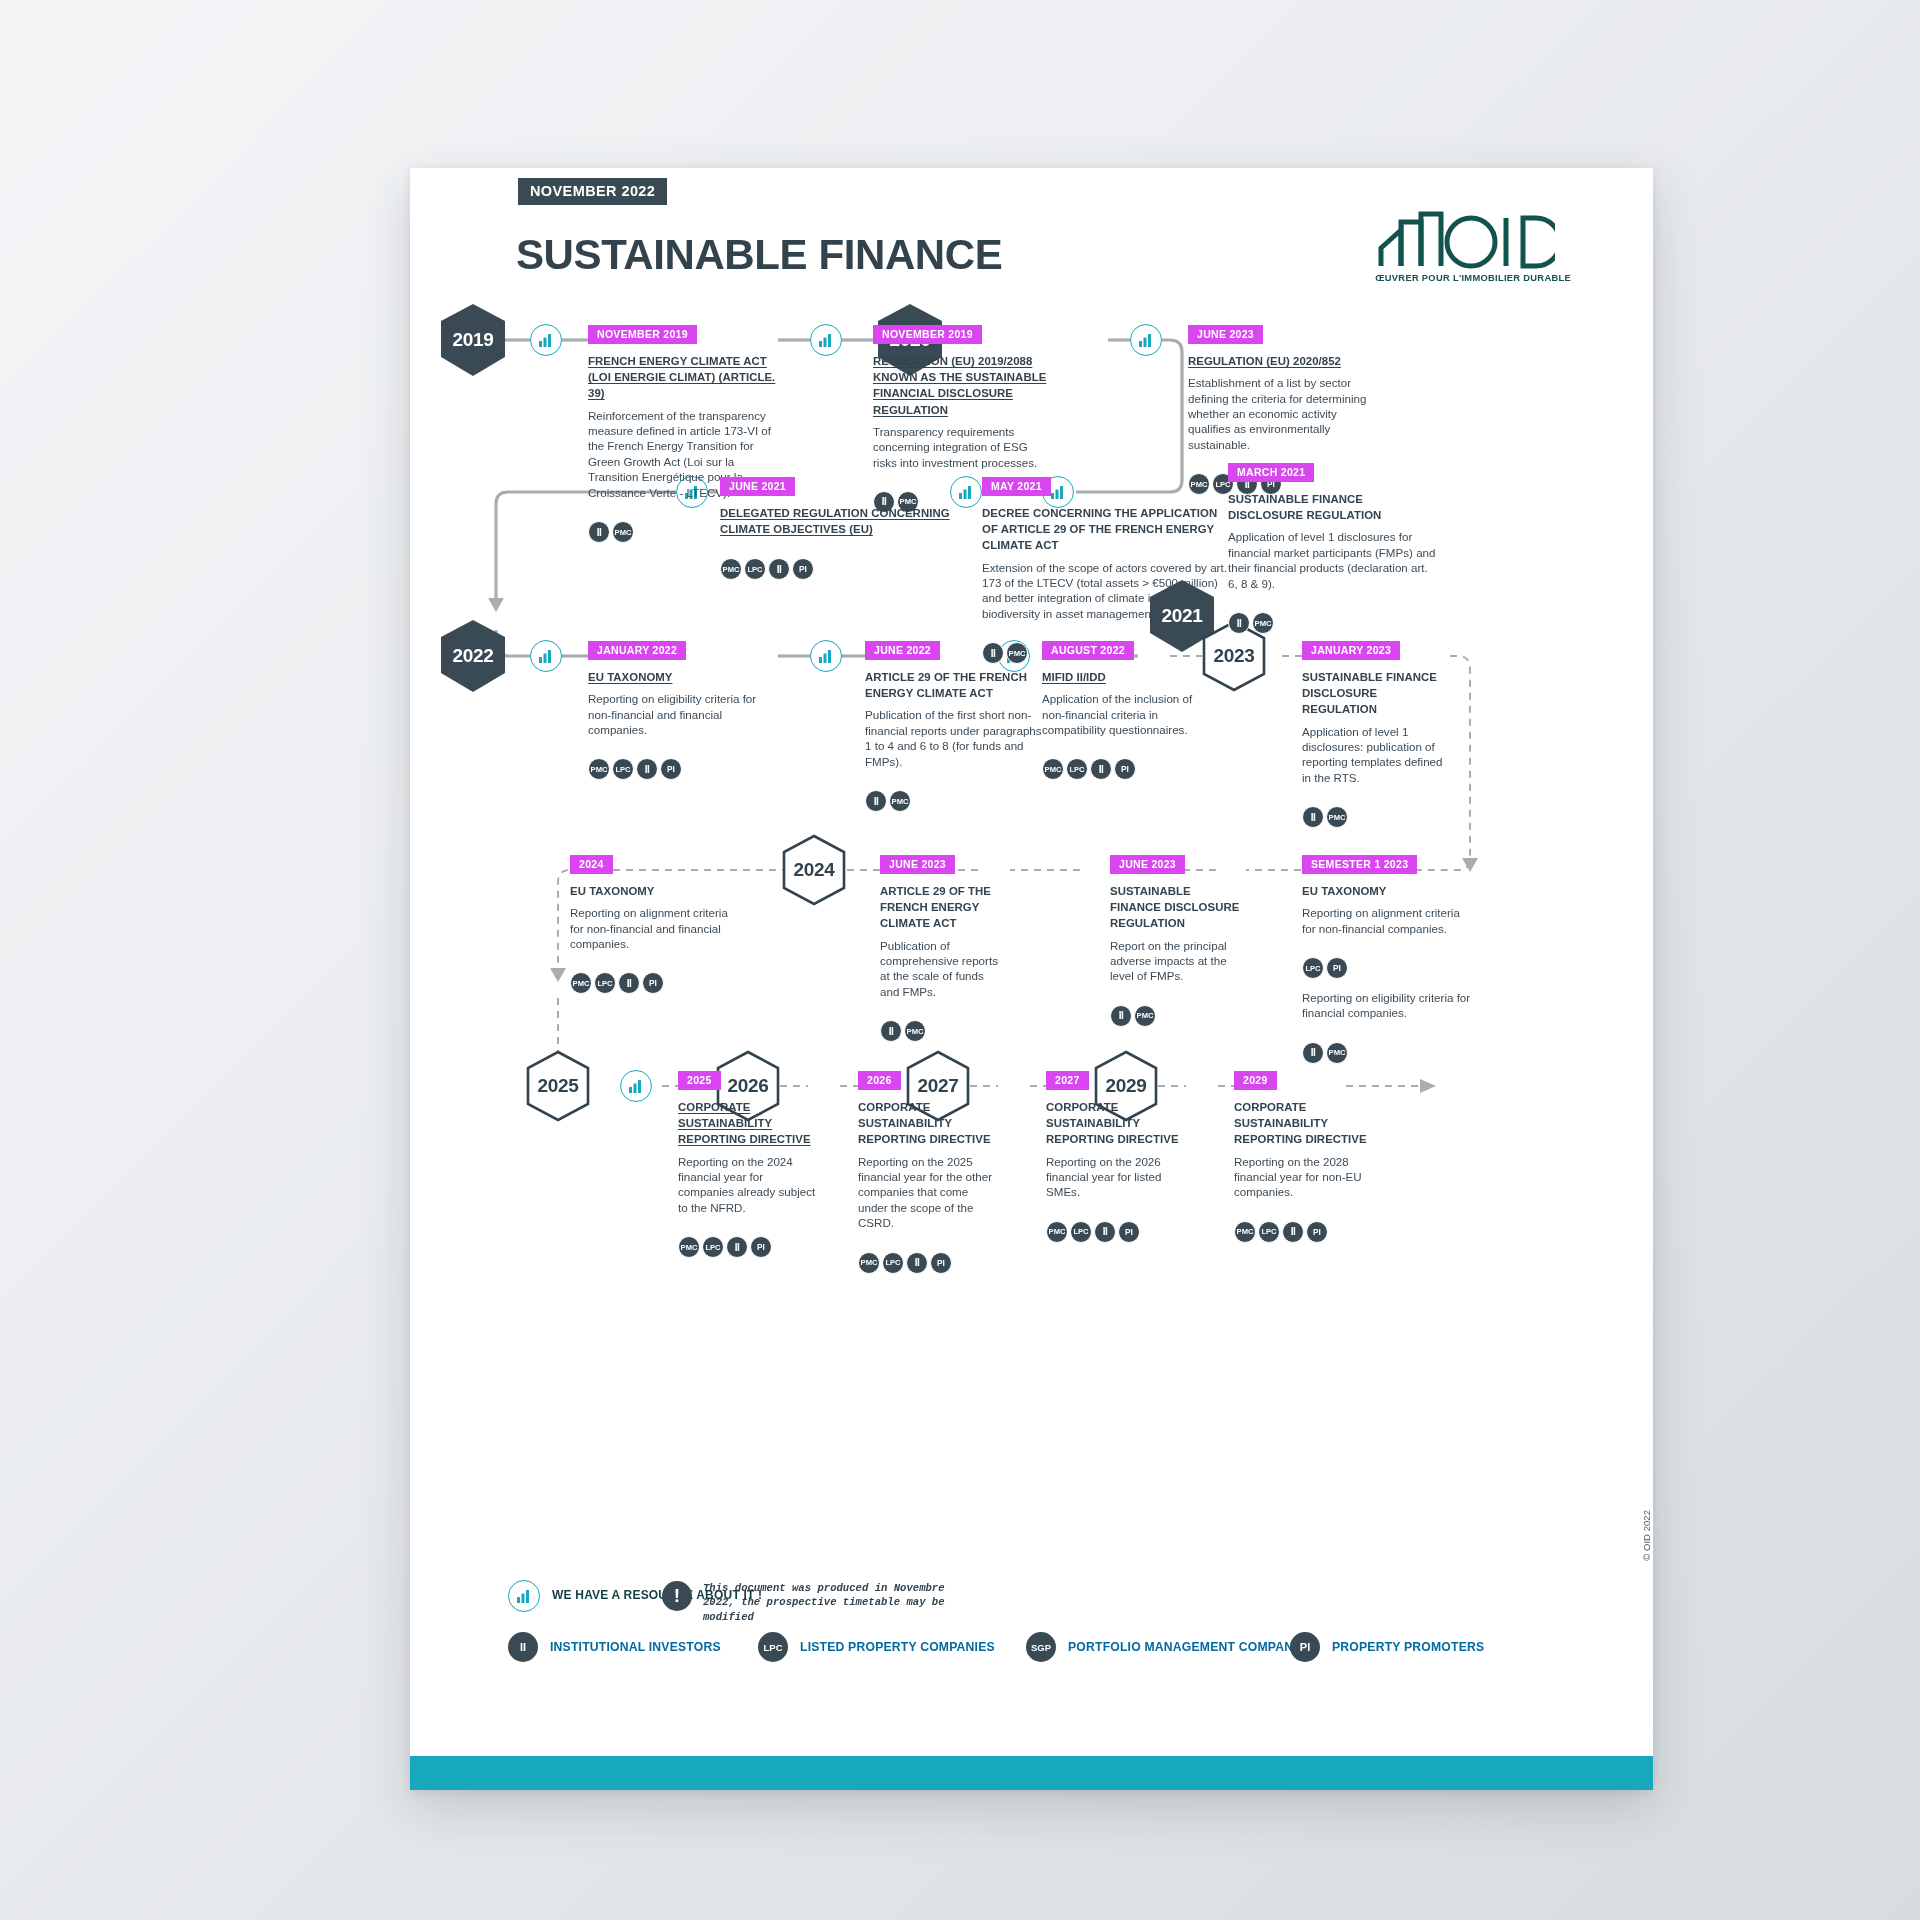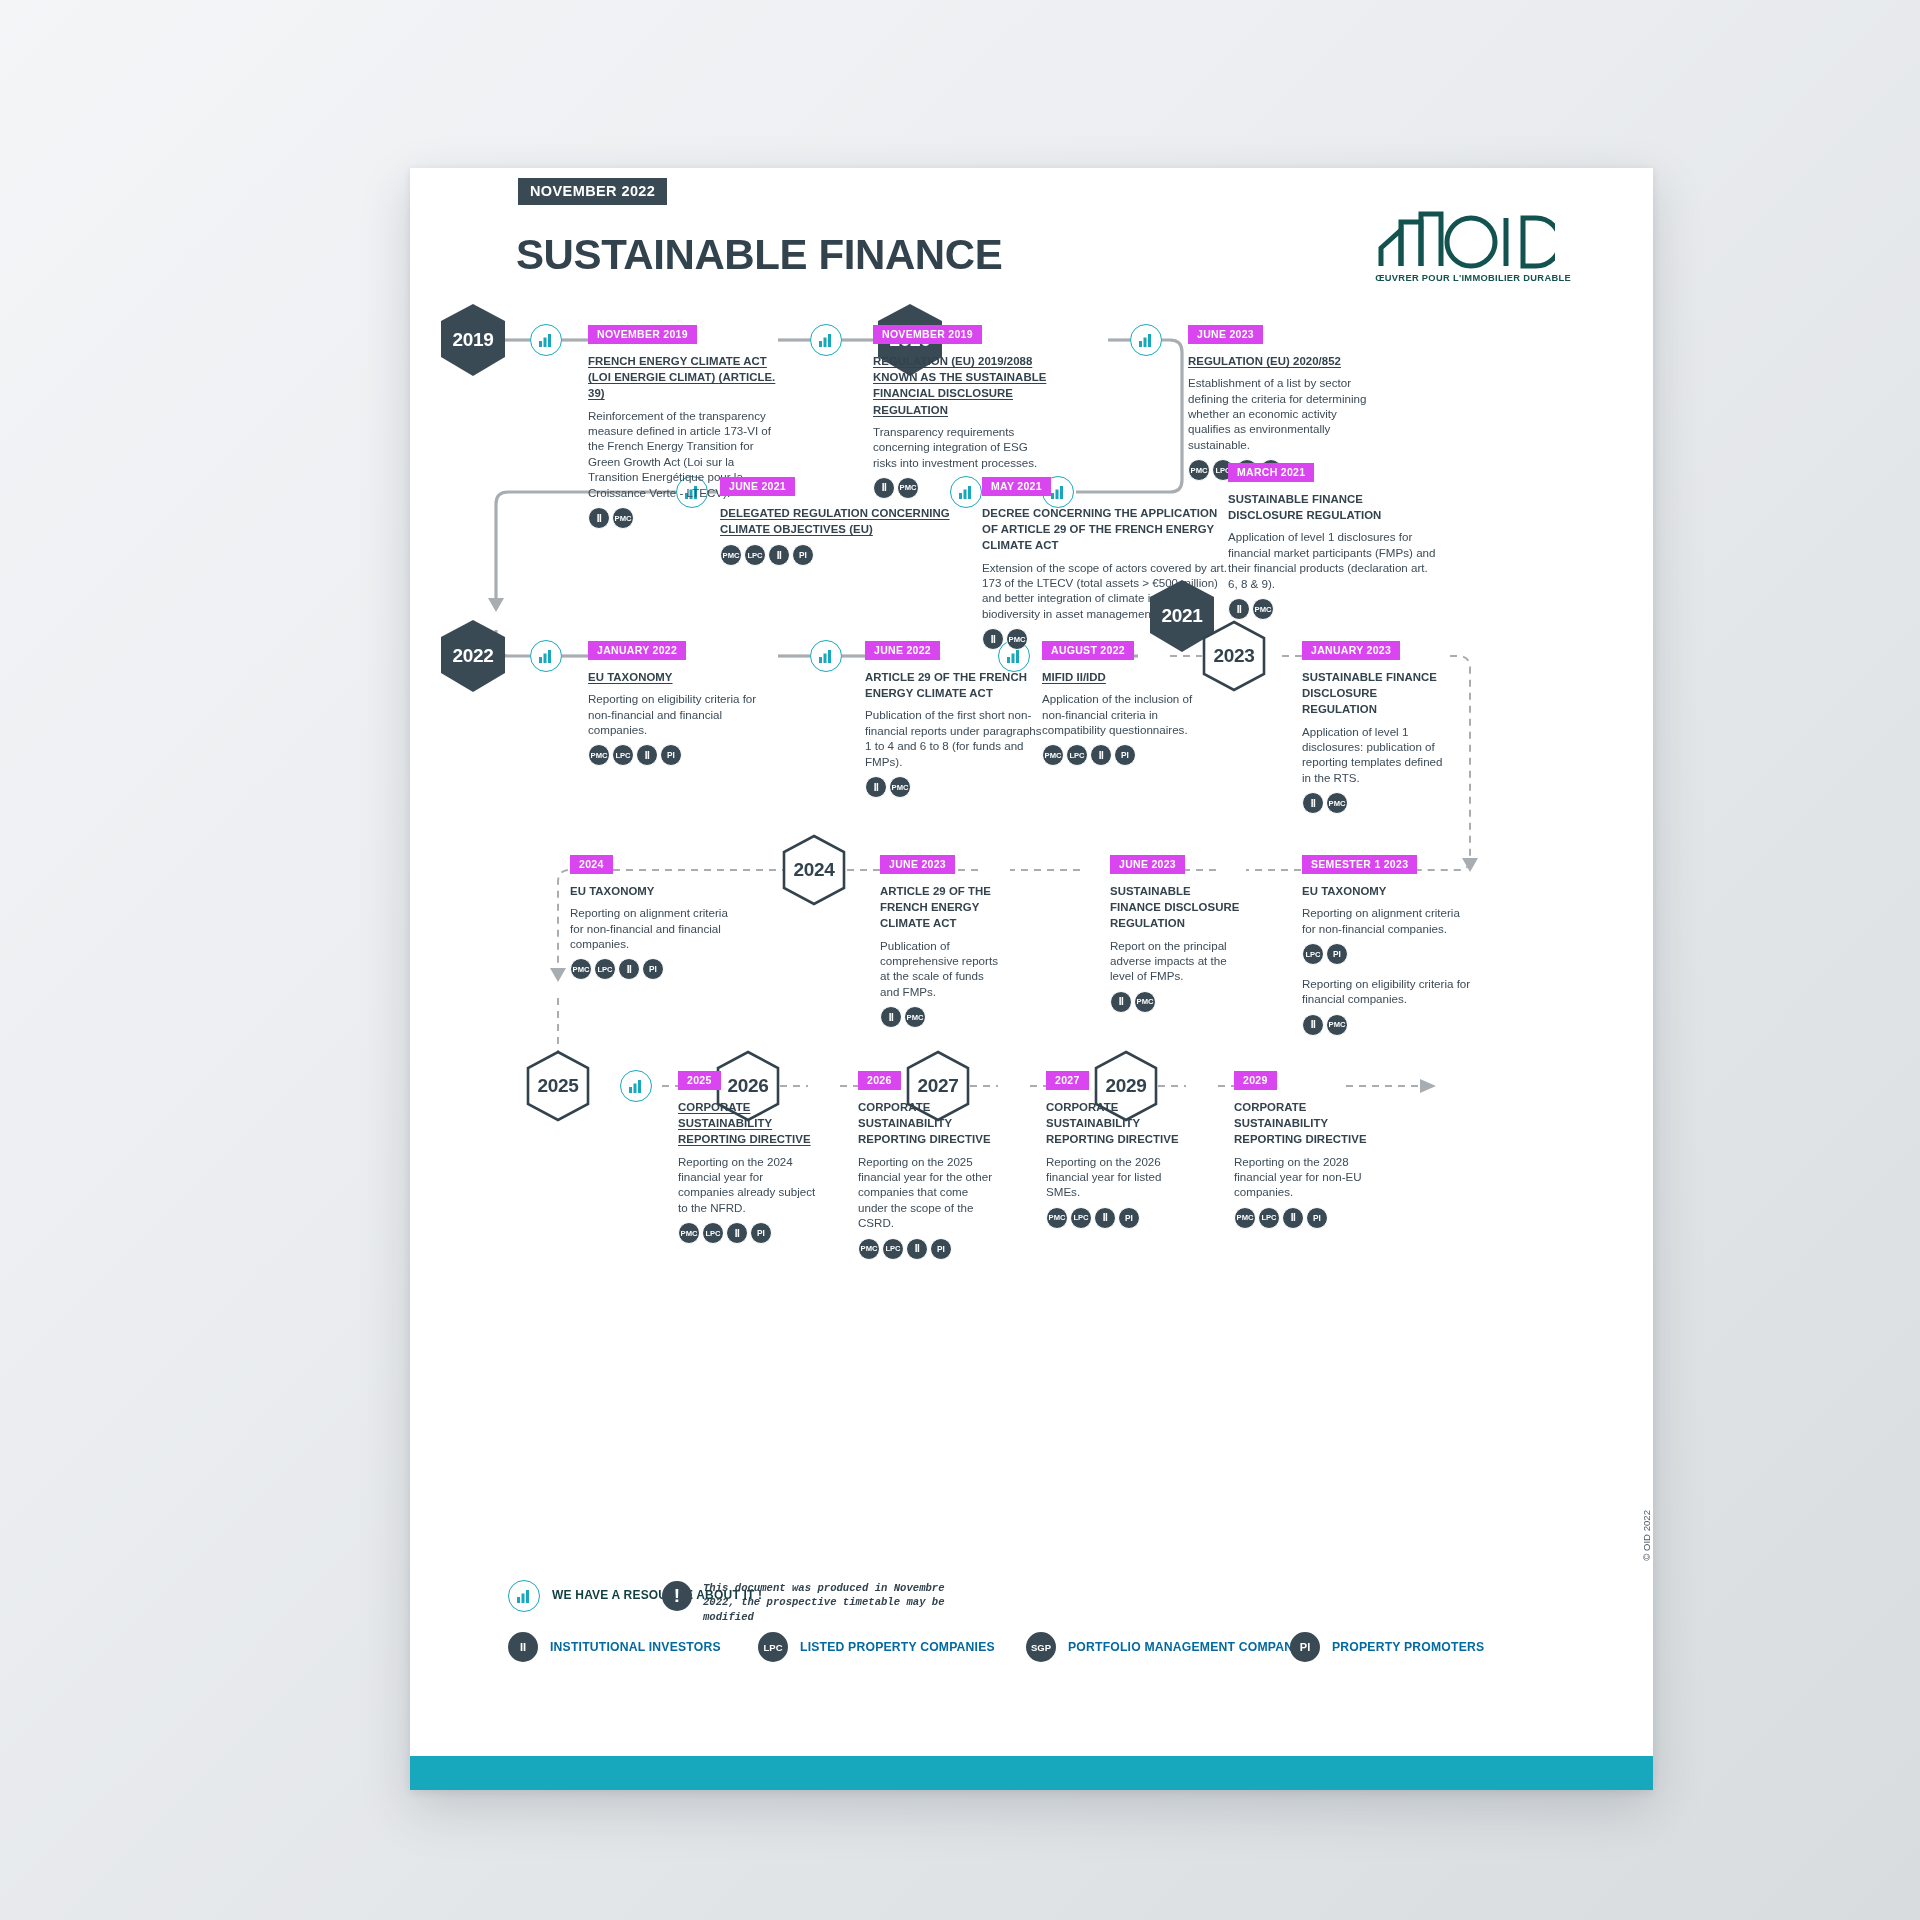--- a/index.html
+++ b/index.html
@@ -79,21 +79,21 @@
   }
   .card-title {
     color: #33434e; font-size: 11.4px; font-weight: bold;
     line-height: 1.42; margin-top: 9px; letter-spacing: .05px;
   }
   .card-title.u { text-decoration: underline; text-underline-offset: 2px; }
   .card-body {
     color: #3c4b57; font-size: 11.6px; line-height: 1.33;
     margin-top: 6px;
   }
-  .tags { margin-top: 7px; display: flex; align-items: center; }
+  .tags { margin-top: 21px; display: flex; align-items: center; }
   .tag {
     width: 22px; height: 22px; border-radius: 50%;
     background: #3a4a55; color: #fff;
     font-size: 8.3px; font-weight: bold;
     display: flex; align-items: center; justify-content: center;
     margin-right: 2px; border: 1.4px solid #fff;
   }
   .tag.w { font-size: 7.6px; }
   .tag.n { font-size: 10px; letter-spacing: -.5px; }
 

